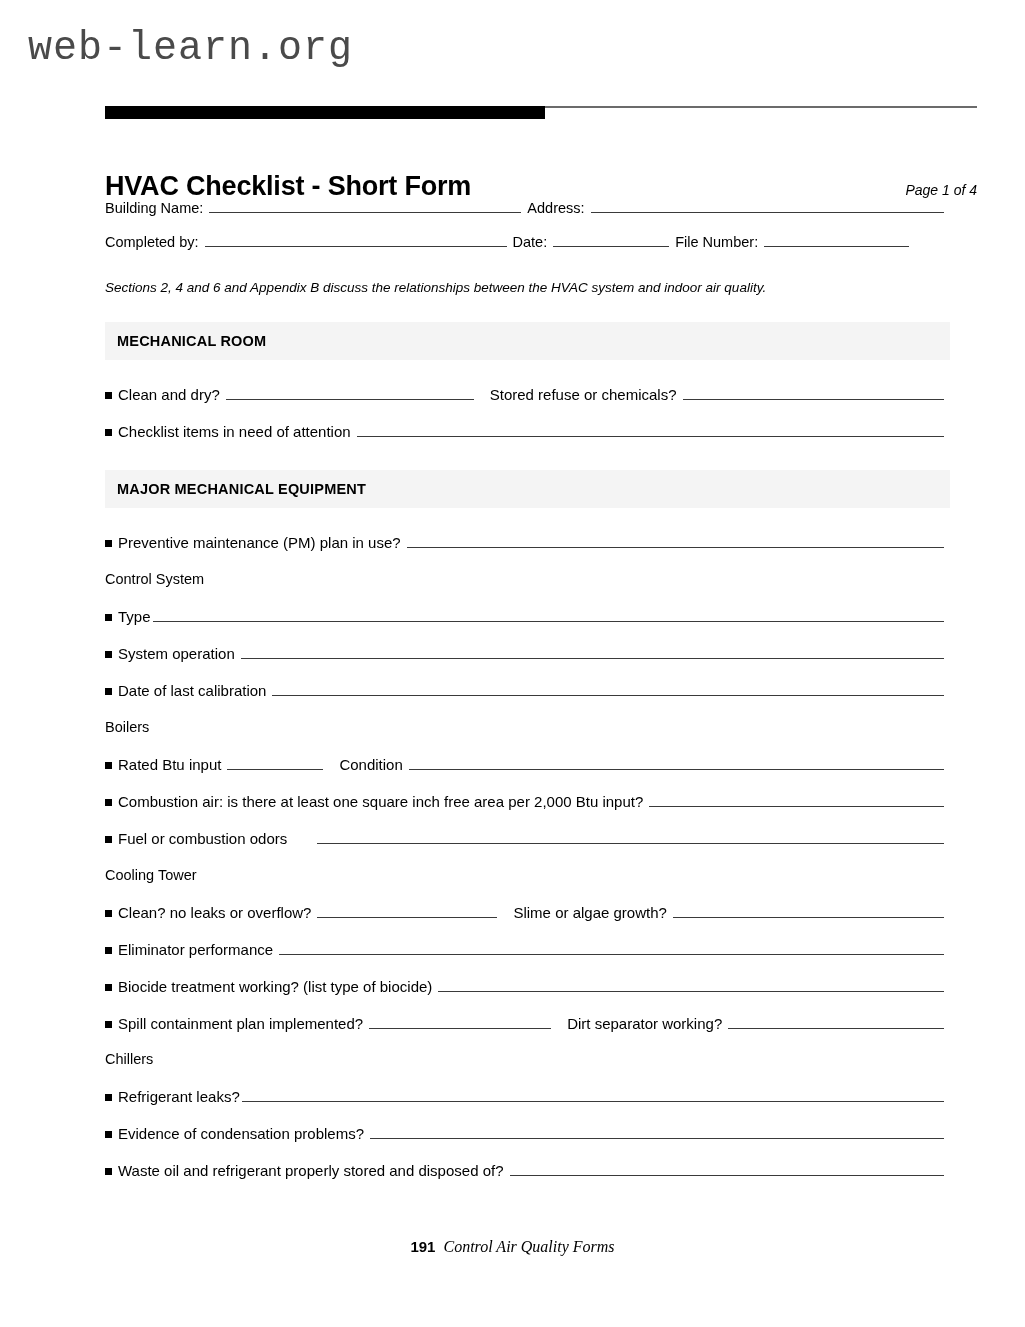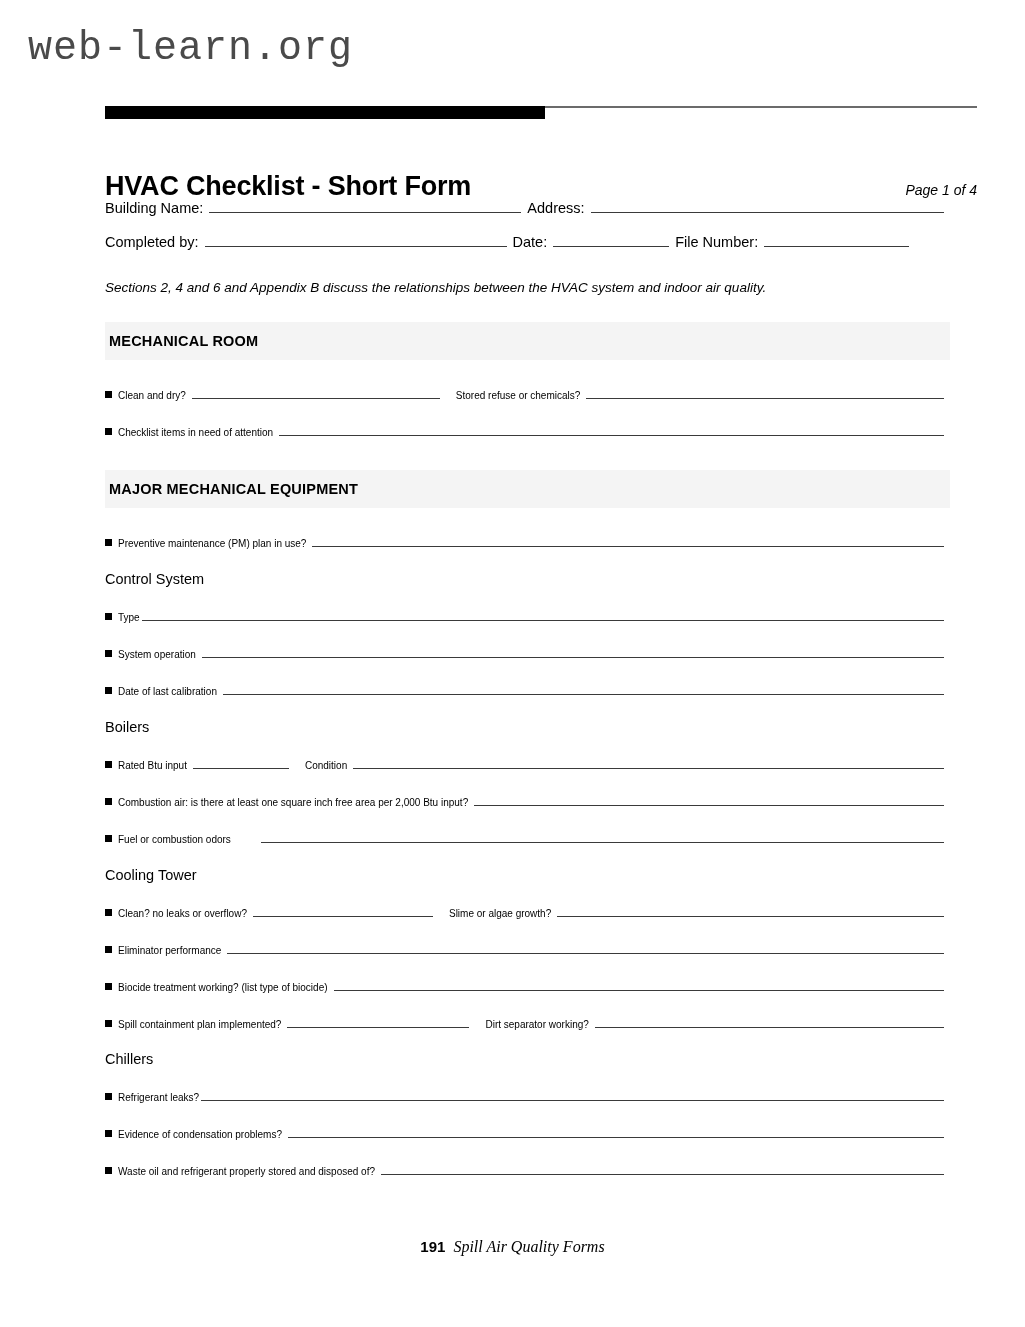--- a/index.html
+++ b/index.html
@@ -117,34 +117,34 @@
   .section-band {
     position: absolute;
     left: 105px;
     width: 845px;
     height: 38px;
     background: #f4f4f4;
     display: flex;
     align-items: center;
   }
   .section-band .section-title {
-    margin-left: 4px;
+    margin-left: 12px;
     font-size: 14.5px;
     font-weight: bold;
     letter-spacing: 0.2px;
   }
 
   
   .row {
     position: absolute;
     left: 105px;
     width: 845px;
     display: flex;
     align-items: baseline;
-    font-size: 10px;
+    font-size: 15px;
     white-space: nowrap;
   }
   .bullet {
     display: inline-block;
     width: 7px;
     height: 7px;
     background: #000;
     margin-right: 6px;
     flex: 0 0 auto;
     position: relative;
@@ -335,16 +335,16 @@
     <span class="fill"></span>
   </div>
 
   <div class="row" style="top:1162px;">
     <span class="bullet"></span>
     <span class="rowtext">Waste oil and refrigerant properly stored and disposed of?</span>
     <span class="fill"></span>
   </div>
 
   <div class="footer">
-    <span class="pagenum">191</span><span class="footer-title">Spill Air Quality Forms</span>
+    <span class="pagenum">191</span><span class="footer-title">Control Air Quality Forms</span>
   </div>
 
 </div>
 
 </body></html>

